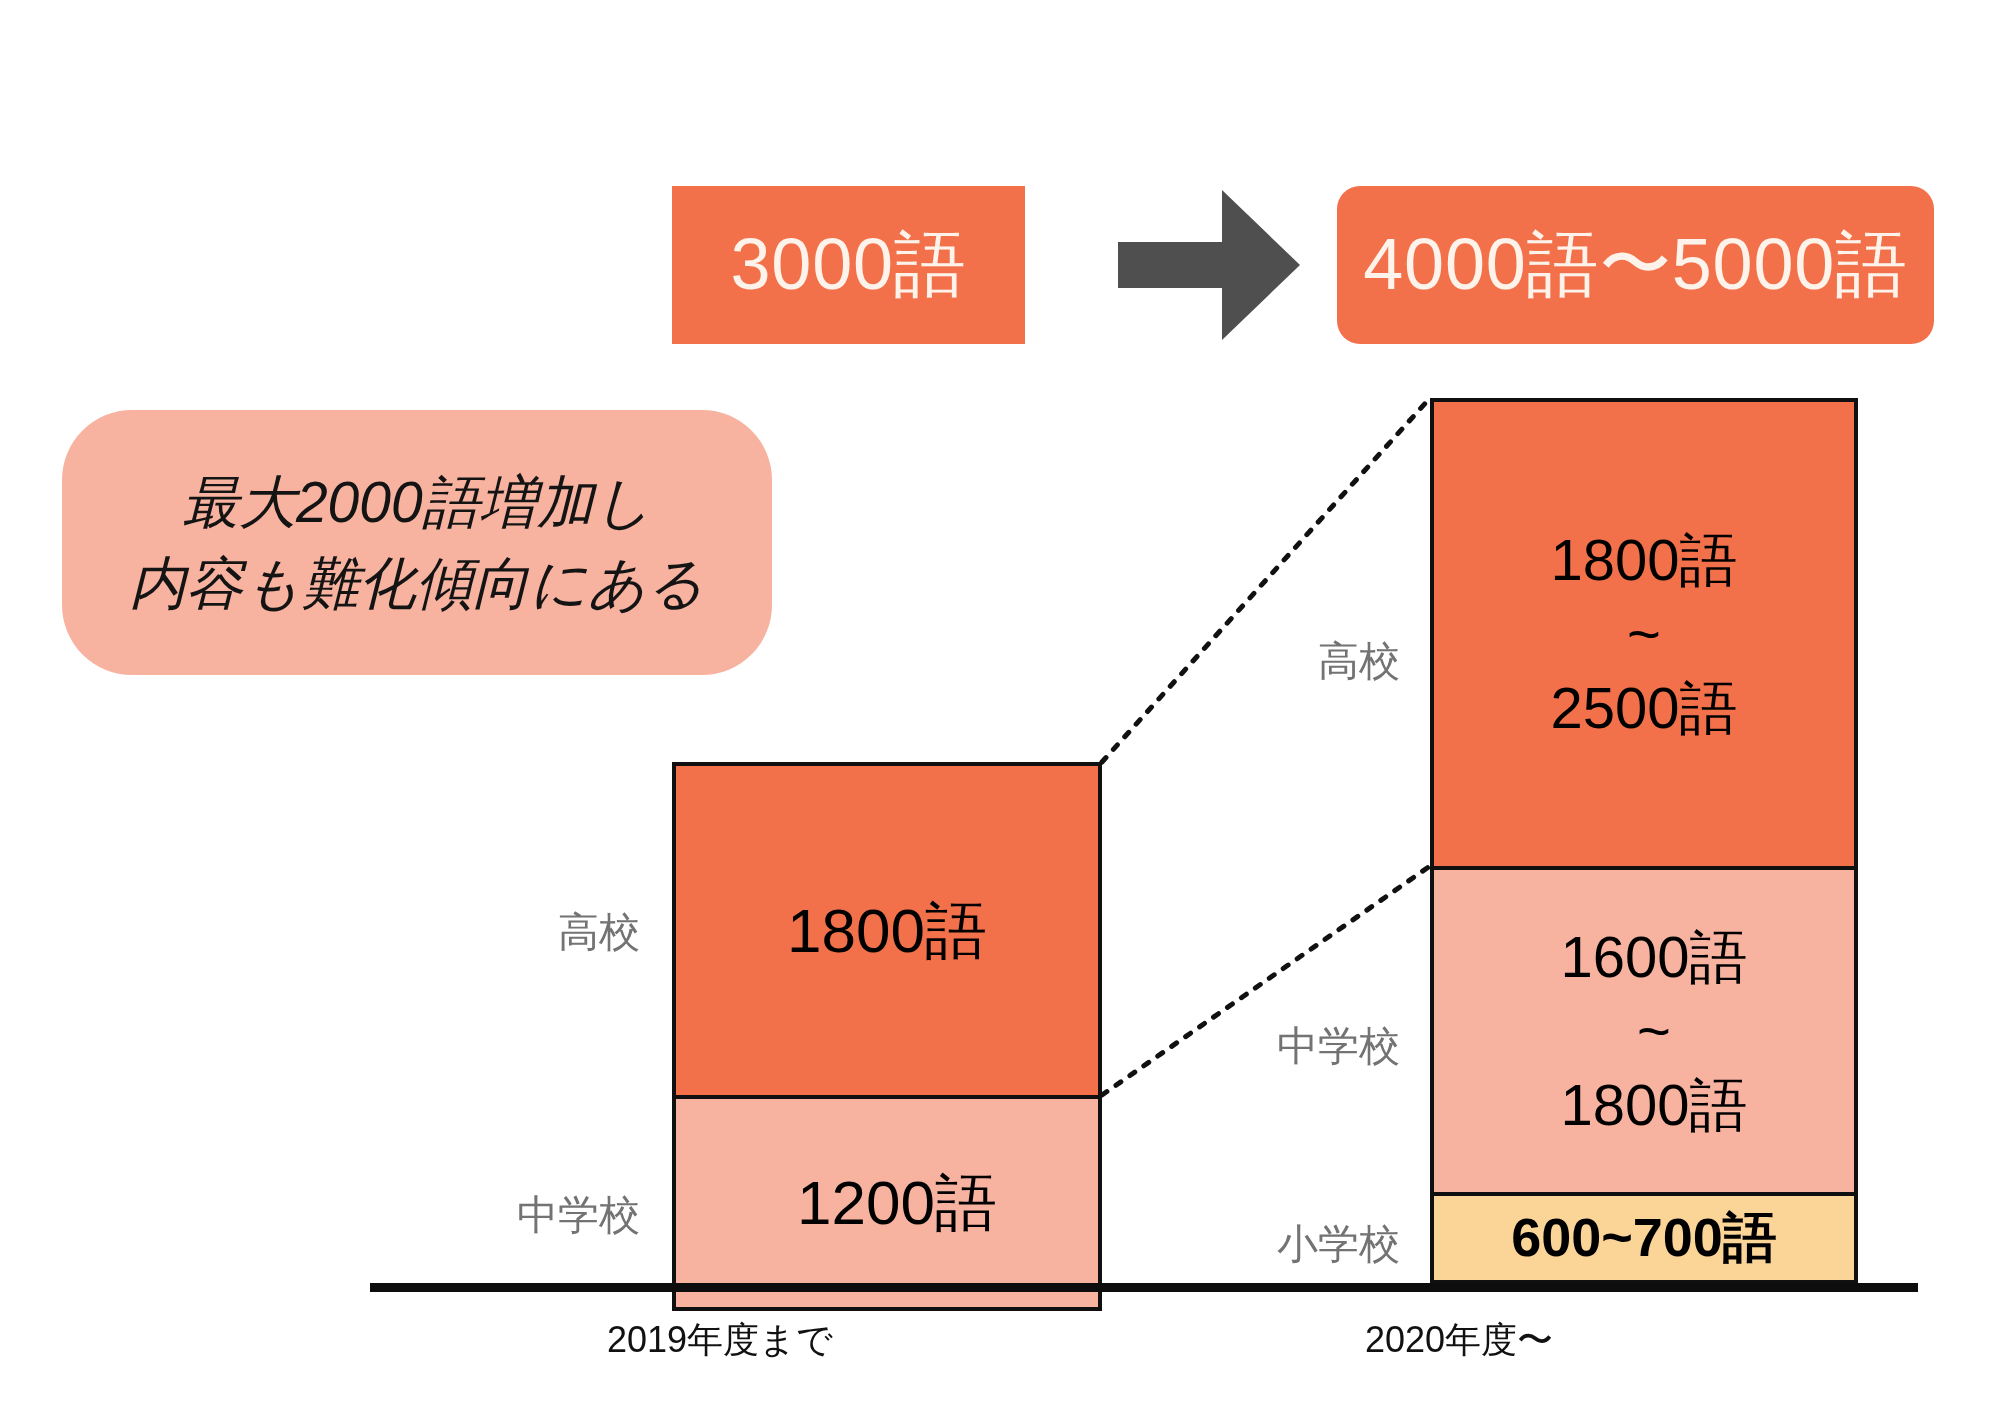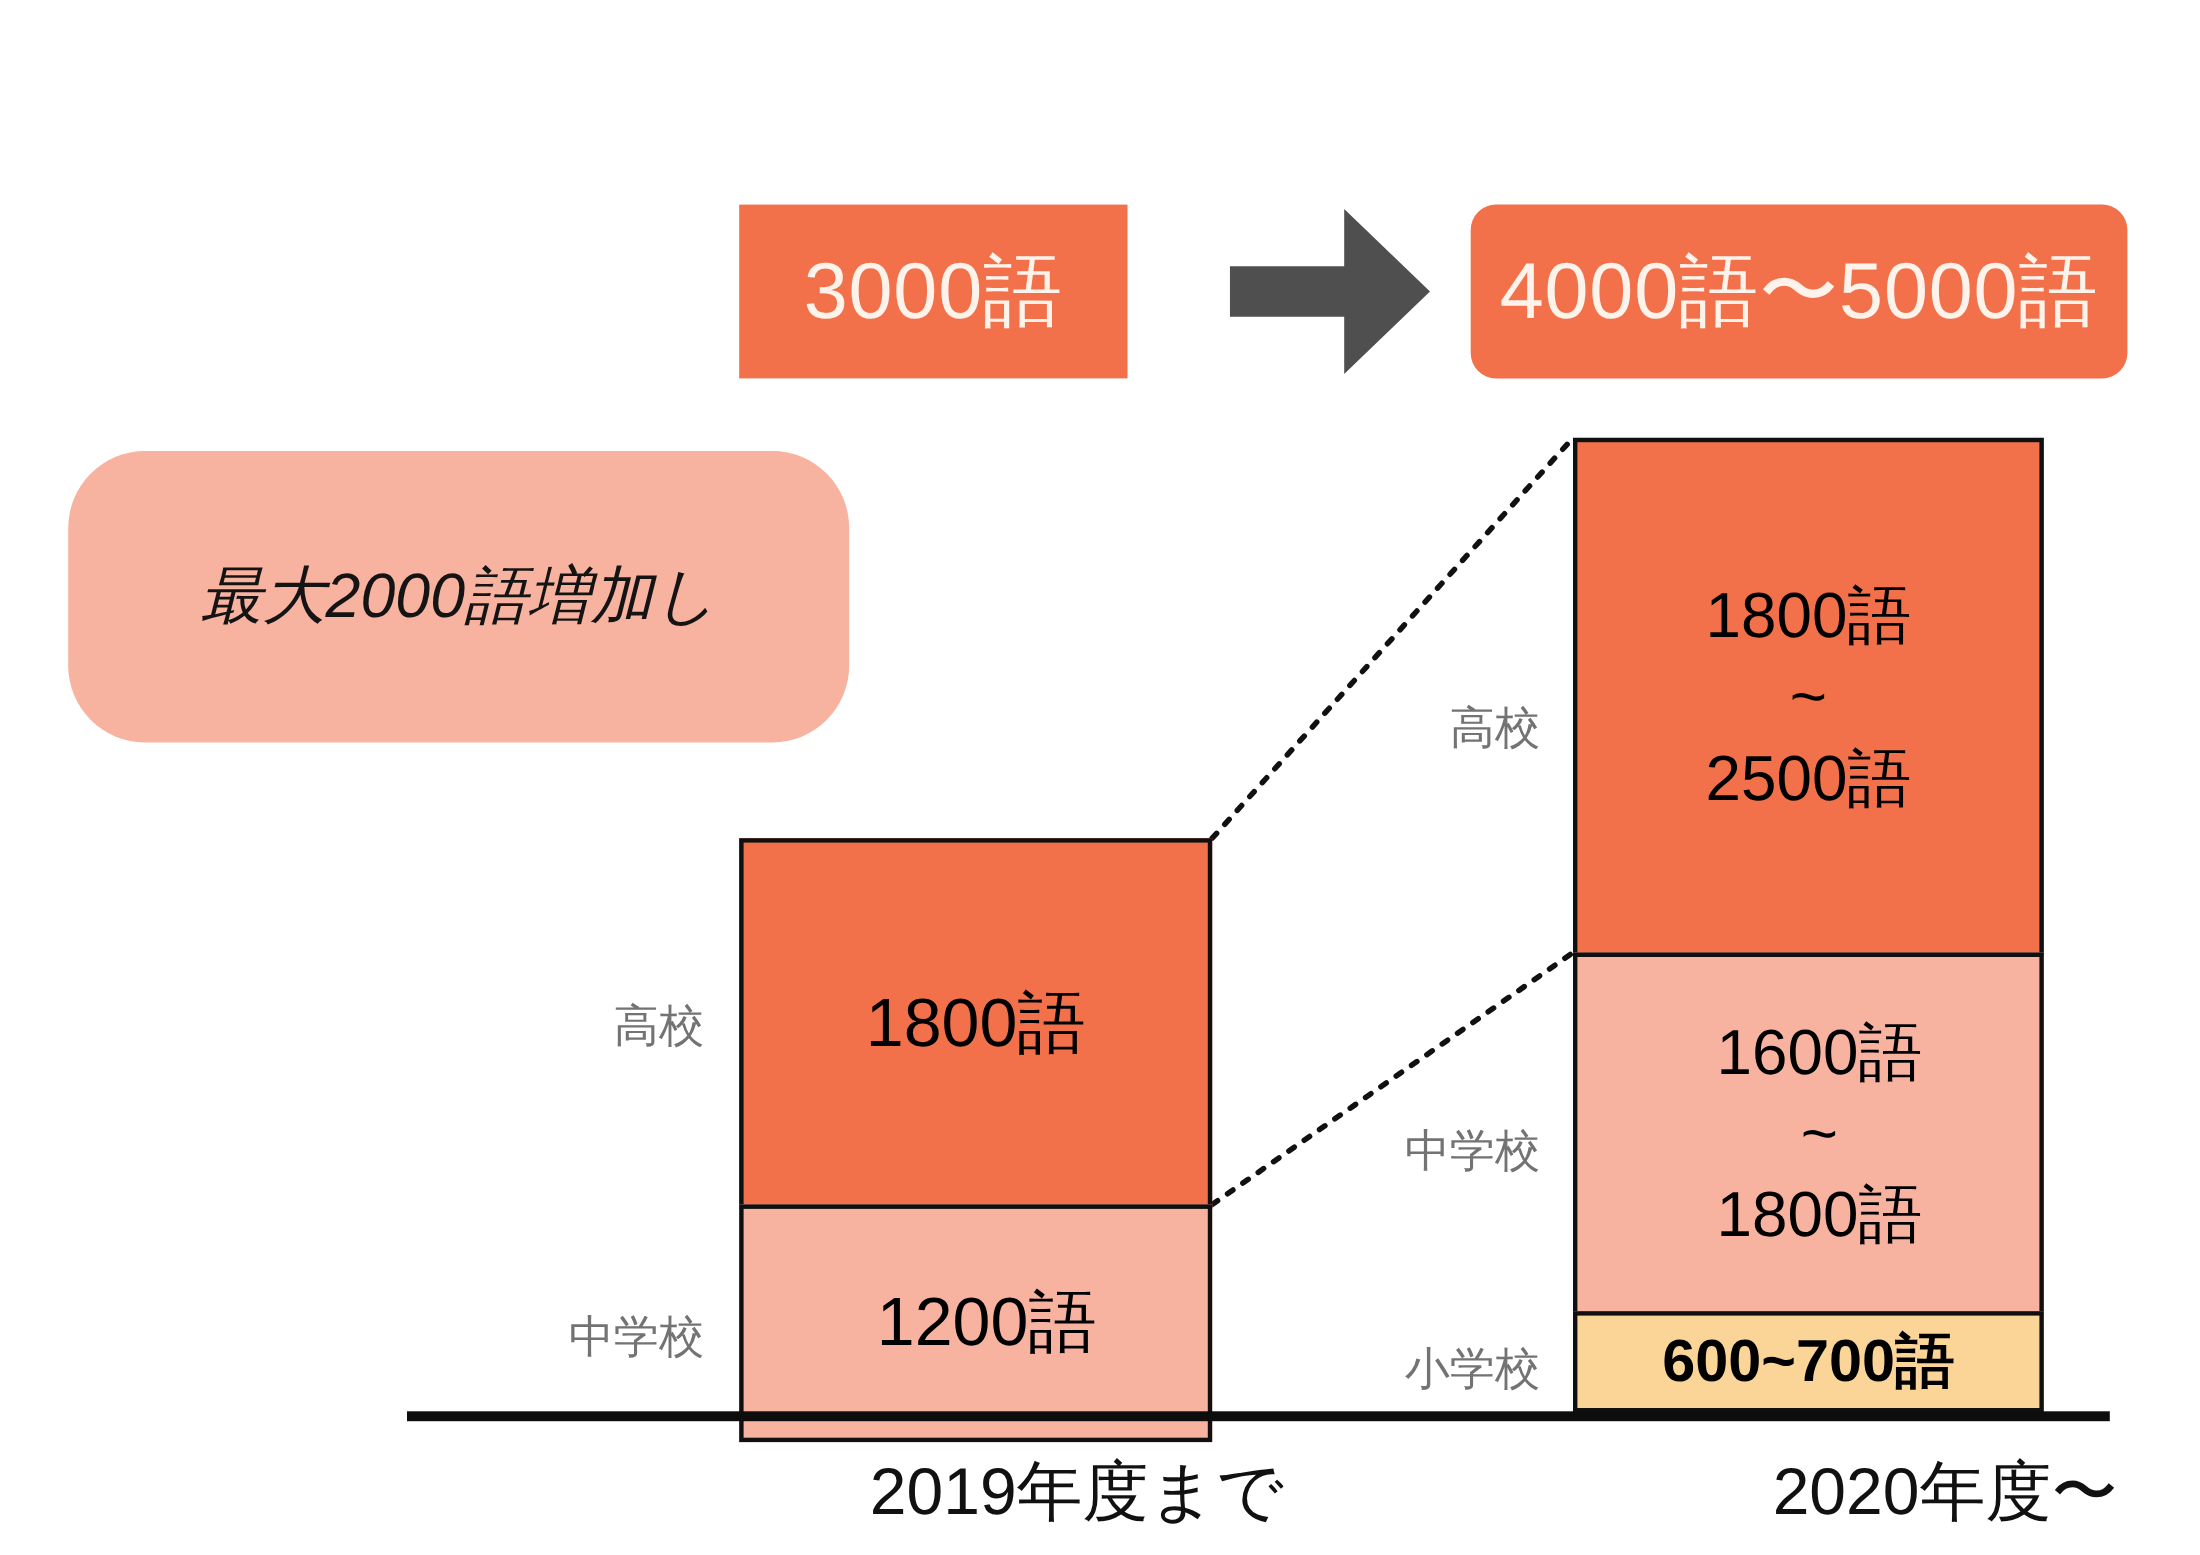--- a/index.html
+++ b/index.html
@@ -110,23 +110,23 @@
     position: absolute;
     left: 370px; top: 1283px;
     width: 1548px; height: 9px;
     background: #0d0d0d;
   }
 
   
   .axis-caption {
     position: absolute;
     color: #111111;
-    font-size: 60px;
+    font-size: 36px;
     white-space: nowrap;
-    text-align: right;
+    text-align: left;
   }
   #cap-left  { left: 607px;  top: 1316px; width: 560px; }
   #cap-right { left: 1365px; top: 1316px; width: 560px; }
 
   
   #connectors {
     position: absolute;
     left: 0; top: 0;
     width: 2000px; height: 1414px;
     pointer-events: none;
@@ -142,20 +142,21 @@
   <div id="arrow">
     <svg width="182" height="150" viewBox="0 0 182 150" aria-hidden="true">
       <polygon points="0,52 104,52 104,0 182,75 104,150 104,98 0,98" fill="#4F4F4F"></polygon>
     </svg>
   </div>
 
   <div class="hdr-box" id="hdr-after">4000語〜5000語</div>
 
   <div id="callout">
     <div class="line">最大2000語増加し</div>
+    <div class="line">内容も難化傾向にある</div>
   </div>
 
   <svg id="connectors" aria-hidden="true">
     <line x1="1102" y1="762" x2="1430" y2="398" stroke="#111111" stroke-width="5" stroke-dasharray="6 11" stroke-linecap="round"></line>
     <line x1="1102" y1="1095" x2="1430" y2="866" stroke="#111111" stroke-width="5" stroke-dasharray="6 11" stroke-linecap="round"></line>
   </svg>
 
   <div class="seg seg-hs" id="L-hs">1800語</div>
   <div class="seg seg-jhs" id="L-jhs">1200語</div>
 

